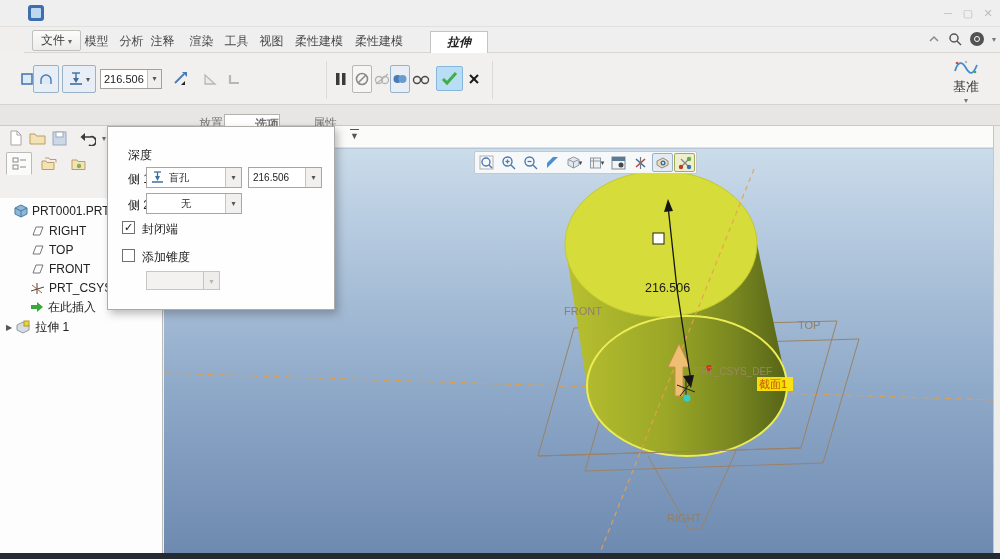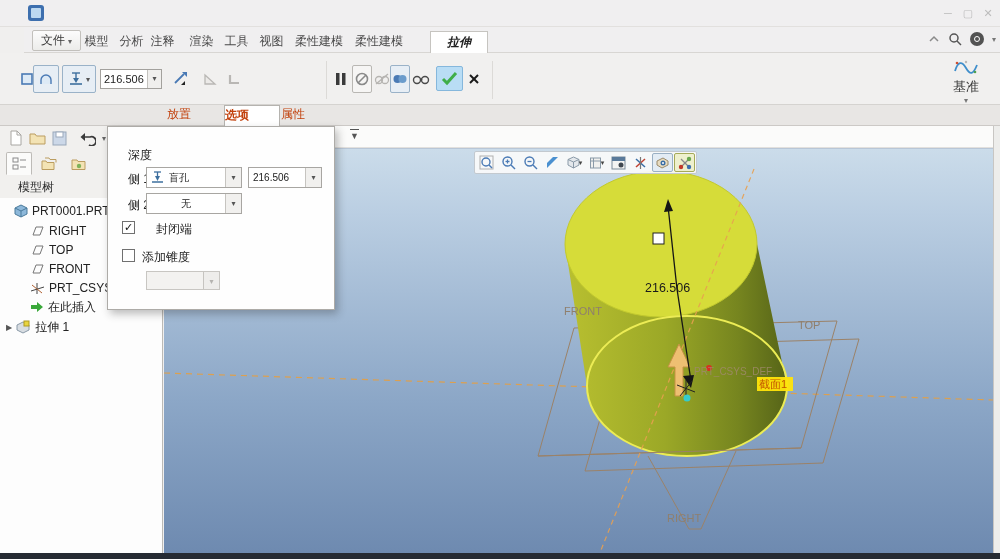--- a/index.html
+++ b/index.html
@@ -34,21 +34,21 @@
   .combo { position:absolute; display:flex; align-items:center; background:#fff; border:1px solid #a3a19d; height:20px; }
   .combo .val { flex:1; padding:0 3px; font-size:11px; color:#222; white-space:nowrap; overflow:hidden; }
   .combo .drop { width:14px; height:100%; border-left:1px solid #c4c2be; background:#f0efed; text-align:center; font-size:8px; color:#555; line-height:18px; }
   .ok-btn { position:absolute; left:436px; top:13px; width:27px; height:25px; background:#b9ddf5; border:1px solid #85b7dc; border-radius:2px; display:flex; align-items:center; justify-content:center; }
   .datum-grp { position:absolute; right:8px; top:6px; width:52px; height:44px; text-align:center; }
   .datum-grp .lbl { font-size:13px; color:#3a3a3a; margin-top:1px; }
   .datum-grp .car { font-size:8px; color:#777; }
 
   
   .dash-row { position:absolute; left:0; top:105px; width:1000px; height:21px; background:#e8e6e4; border-bottom:1px solid #ccc9c6; }
-  .dtab { position:absolute; top:0; height:20px; width:56px; text-align:left; line-height:19px; color:#c2410c; }
+  .dtab { position:absolute; top:9px; height:20px; width:56px; text-align:right; line-height:19px; color:#737373; }
   .dtab.active { background:#fff; border:1px solid #b5b3af; border-bottom:none; font-weight:bold; height:21px; }
 
   
   .left-panel { position:absolute; left:0; top:126px; width:163px; height:427px; background:#f1f0ee; border-right:1px solid #bcbab6; }
   .qa-row { position:absolute; left:0; top:0; width:100%; height:24px; display:flex; align-items:center; gap:6px; padding-left:8px; }
   .tree-tabs { position:absolute; left:0; top:26px; height:24px; display:flex; gap:4px; padding-left:6px; }
   .ttab { width:26px; height:23px; display:flex; align-items:center; justify-content:center; border:1px solid transparent; border-radius:2px 2px 0 0; }
   .ttab.sel { background:#fbfbfa; border-color:#bdbbb7; border-bottom-color:#fbfbfa; }
   .tree-head { position:absolute; left:0; top:50px; width:100%; height:22px; }
   .tree-head .t { position:absolute; left:18px; top:3px; color:#2f2f2f; }
@@ -270,28 +270,20 @@
         </svg>
     </div>
     <div class="ttab">
       <svg width="16" height="14">
           <path d="M1 3 h5 l1 1.5 H14 v8 H1 Z" fill="#f3e3b4" stroke="#bb9d60"></path>
           <circle cx="8" cy="9" r="2.2" fill="#7fb25a"></circle>
         </svg>
     </div>
   </div>
 
-  <div class="tree-head">
-    <span class="t">模型树</span>
-    <svg width="18" height="17" style="position:absolute;left:104px;top:2px;">
-        <rect x="3" y="2" width="10" height="4" rx="1" fill="#c09050"></rect>
-        <rect x="7" y="5" width="3" height="10" fill="#d8b070"></rect>
-      </svg>
-    <span style="position:absolute;left:128px;top:5px;font-size:8px;color:#888;">▾</span>
-  </div>
 
   <div class="tree-body">
     <div class="trow" style="left:14px;top:4px;">
       <svg width="14" height="14">
           <path d="M7 1 L13 4 V10 L7 13 L1 10 V4 Z" fill="#8db8da" stroke="#4a7a9b"></path>
           <path d="M1 4 L7 7 L13 4" fill="none" stroke="#4a7a9b"></path>
           <line x1="7" y1="7" x2="7" y2="13" stroke="#4a7a9b"></line>
         </svg>
       <span>PRT0001.PRT</span>
     </div>
@@ -482,21 +474,21 @@
     <span class="drop">▾</span>
   </div>
 
   <div class="opt-lbl" style="left:20px;top:70px;">侧 2</div>
   <div class="ccombo" style="left:38px;top:66px;width:96px;">
     <span class="txt center">无</span>
     <span class="drop">▾</span>
   </div>
 
   <span class="chk" style="left:14px;top:94px;">✓</span>
-  <div class="opt-lbl" style="left:34px;top:94px;margin-left:14px;">封闭端</div>
+  <div class="opt-lbl" style="left:34px;top:94px;">封闭端</div>
 
   <span class="chk" style="left:14px;top:122px;"></span>
   <div class="opt-lbl" style="left:34px;top:122px;">添加锥度</div>
 
   <div class="ccombo dis" style="left:38px;top:144px;width:74px;height:19px;">
     <span class="txt"></span>
     <span class="drop">▾</span>
   </div>
 </div>
 

